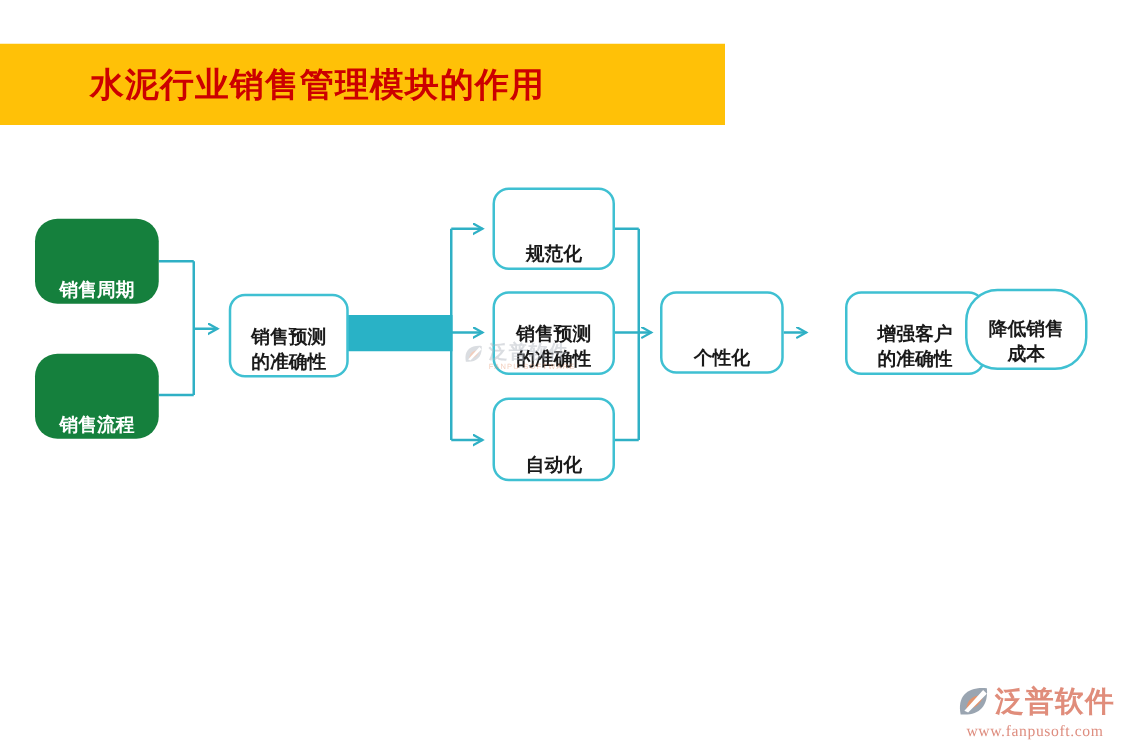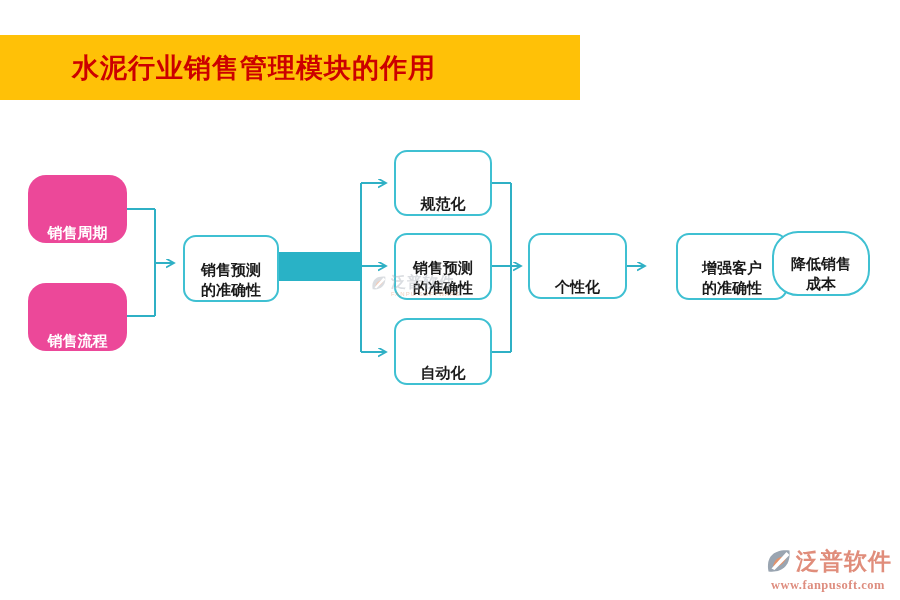--- a/index.html
+++ b/index.html
@@ -15,21 +15,21 @@
   .banner .title{
     margin-left:72px;font-size:27px;font-weight:bold;color:#cc0000;
     letter-spacing:1px;white-space:nowrap;
   }
   
   .node{
     position:absolute;display:flex;flex-direction:column;align-items:center;justify-content:flex-end;
     font-weight:bold;font-size:15px;line-height:1.35;text-align:center;box-sizing:border-box;
   }
   .node.teal{
-    background:#ec4899;color:#ffffff;border-radius:18px;
+    background:#15803d;color:#ffffff;border-radius:18px;
   }
   .node.white{
     background:#ffffff;color:#1a1a1a;border:2px solid #3fc0d2;border-radius:13px;
   }
   
   #wires{position:absolute;left:0;top:0;width:900px;height:600px;}
   
   .watermark{
     position:absolute;left:370px;top:274px;display:flex;align-items:flex-start;gap:3px;
     opacity:0.45;pointer-events:none;
@@ -43,21 +43,21 @@
   .footer{
     position:absolute;left:762px;top:546px;width:132px;
     display:flex;flex-direction:column;align-items:center;line-height:1;
   }
   .footer .f-row{display:flex;align-items:center;gap:2px;}
   .footer .f-brand{
     font-size:23px;font-weight:bold;color:#e08d7b;letter-spacing:1px;
     font-family:"Liberation Serif","DejaVu Serif",serif;
   }
   .footer .f-url{
-    margin-top:3px;font-size:12.5px;font-weight:bold;color:#de8d7f;letter-spacing:0.5px;
+    margin-top:3px;font-size:12.5px;font-weight:normal;color:#de8d7f;letter-spacing:0.5px;
     font-family:"Liberation Serif","DejaVu Serif",serif;
   }
 </style>
 </head>
 <body>
 
 <div id="canvas">
 
   <div class="banner">
     <div class="title">水泥行业销售管理模块的作用</div>

